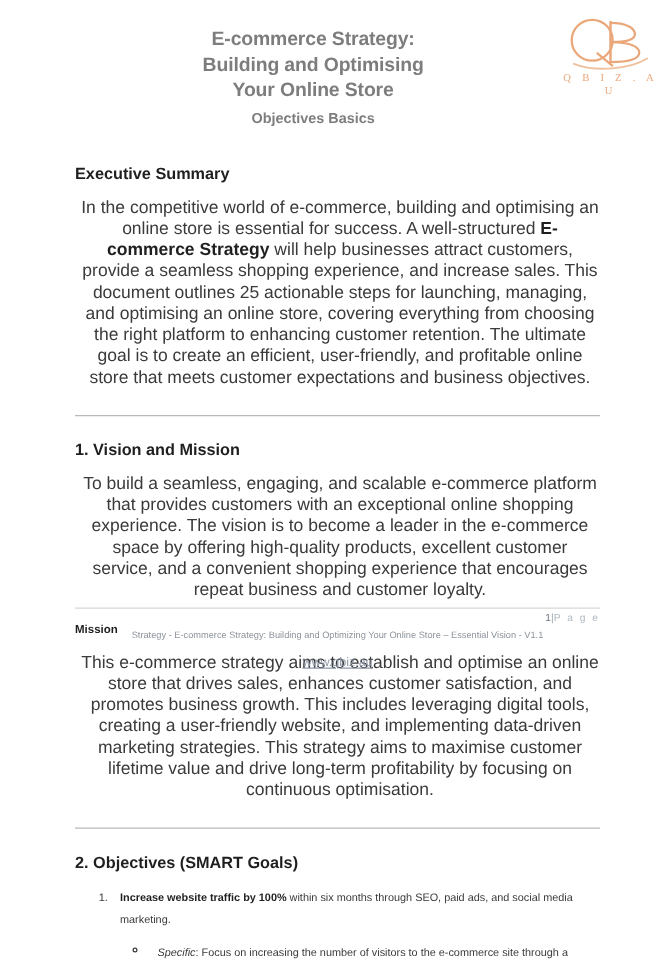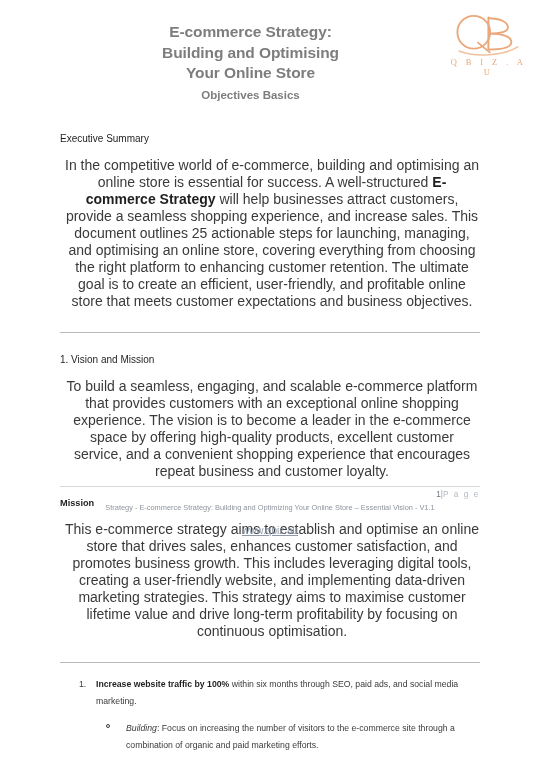--- a/index.html
+++ b/index.html
@@ -75,22 +75,22 @@
     margin-top: -1px;
     padding-left: 3px;
   }
 
   
   .content {
     padding: 0 57px 0 60px;
   }
 
   h2.section-heading {
-    font-size: 10px;
-    font-weight: normal;
+    font-size: 13px;
+    font-weight: bold;
     color: #1f1f1f;
     margin: 20px 0 0 0;
     line-height: 14px;
   }
 
   h3.sub-heading {
     font-size: 9.2px;
     font-weight: bold;
     color: #1f1f1f;
     margin: 16px 0 0 0;
@@ -245,30 +245,31 @@
 
     <h2 class="section-heading">1. Vision and Mission</h2>
 
     <p class="body-text">To build a seamless, engaging, and scalable e-commerce platform that provides customers with an exceptional online shopping experience. The vision is to become a leader in the e-commerce space by offering high-quality products, excellent customer service, and a convenient shopping experience that encourages repeat business and customer loyalty.</p>
 
     <h3 class="sub-heading">Mission</h3>
     <p class="body-text">This e-commerce strategy aims to establish and optimise an online store that drives sales, enhances customer satisfaction, and promotes business growth. This includes leveraging digital tools, creating a user-friendly website, and implementing data-driven marketing strategies. This strategy aims to maximise customer lifetime value and drive long-term profitability by focusing on continuous optimisation.</p>
 
     <hr class="divider">
 
+    <h2 class="section-heading">2. Objectives (SMART Goals)</h2>
 
     <ol class="objectives">
       <li>
         <span class="num">1.</span>
         <span class="li-text"><b>Increase website traffic by 100%</b><span> within six months through SEO, paid ads, and social media marketing.</span></span>
 
         <ul class="sub-list">
           <li>
             <span class="bullet"></span>
-            <i>Building</i><span>: Focus on increasing the number of visitors to the e-commerce site through a combination of organic and paid marketing efforts.</span>
+            <i>Specific</i><span>: Focus on increasing the number of visitors to the e-commerce site through a combination of organic and paid marketing efforts.</span>
           </li>
         </ul>
       </li>
     </ol>
 
   </div>
 
   <div class="footer">
     <hr class="footer-rule">
     <div class="footer-page"><span class="pg-num">1</span><span>|</span><span class="pg-word">P a g e</span></div>

